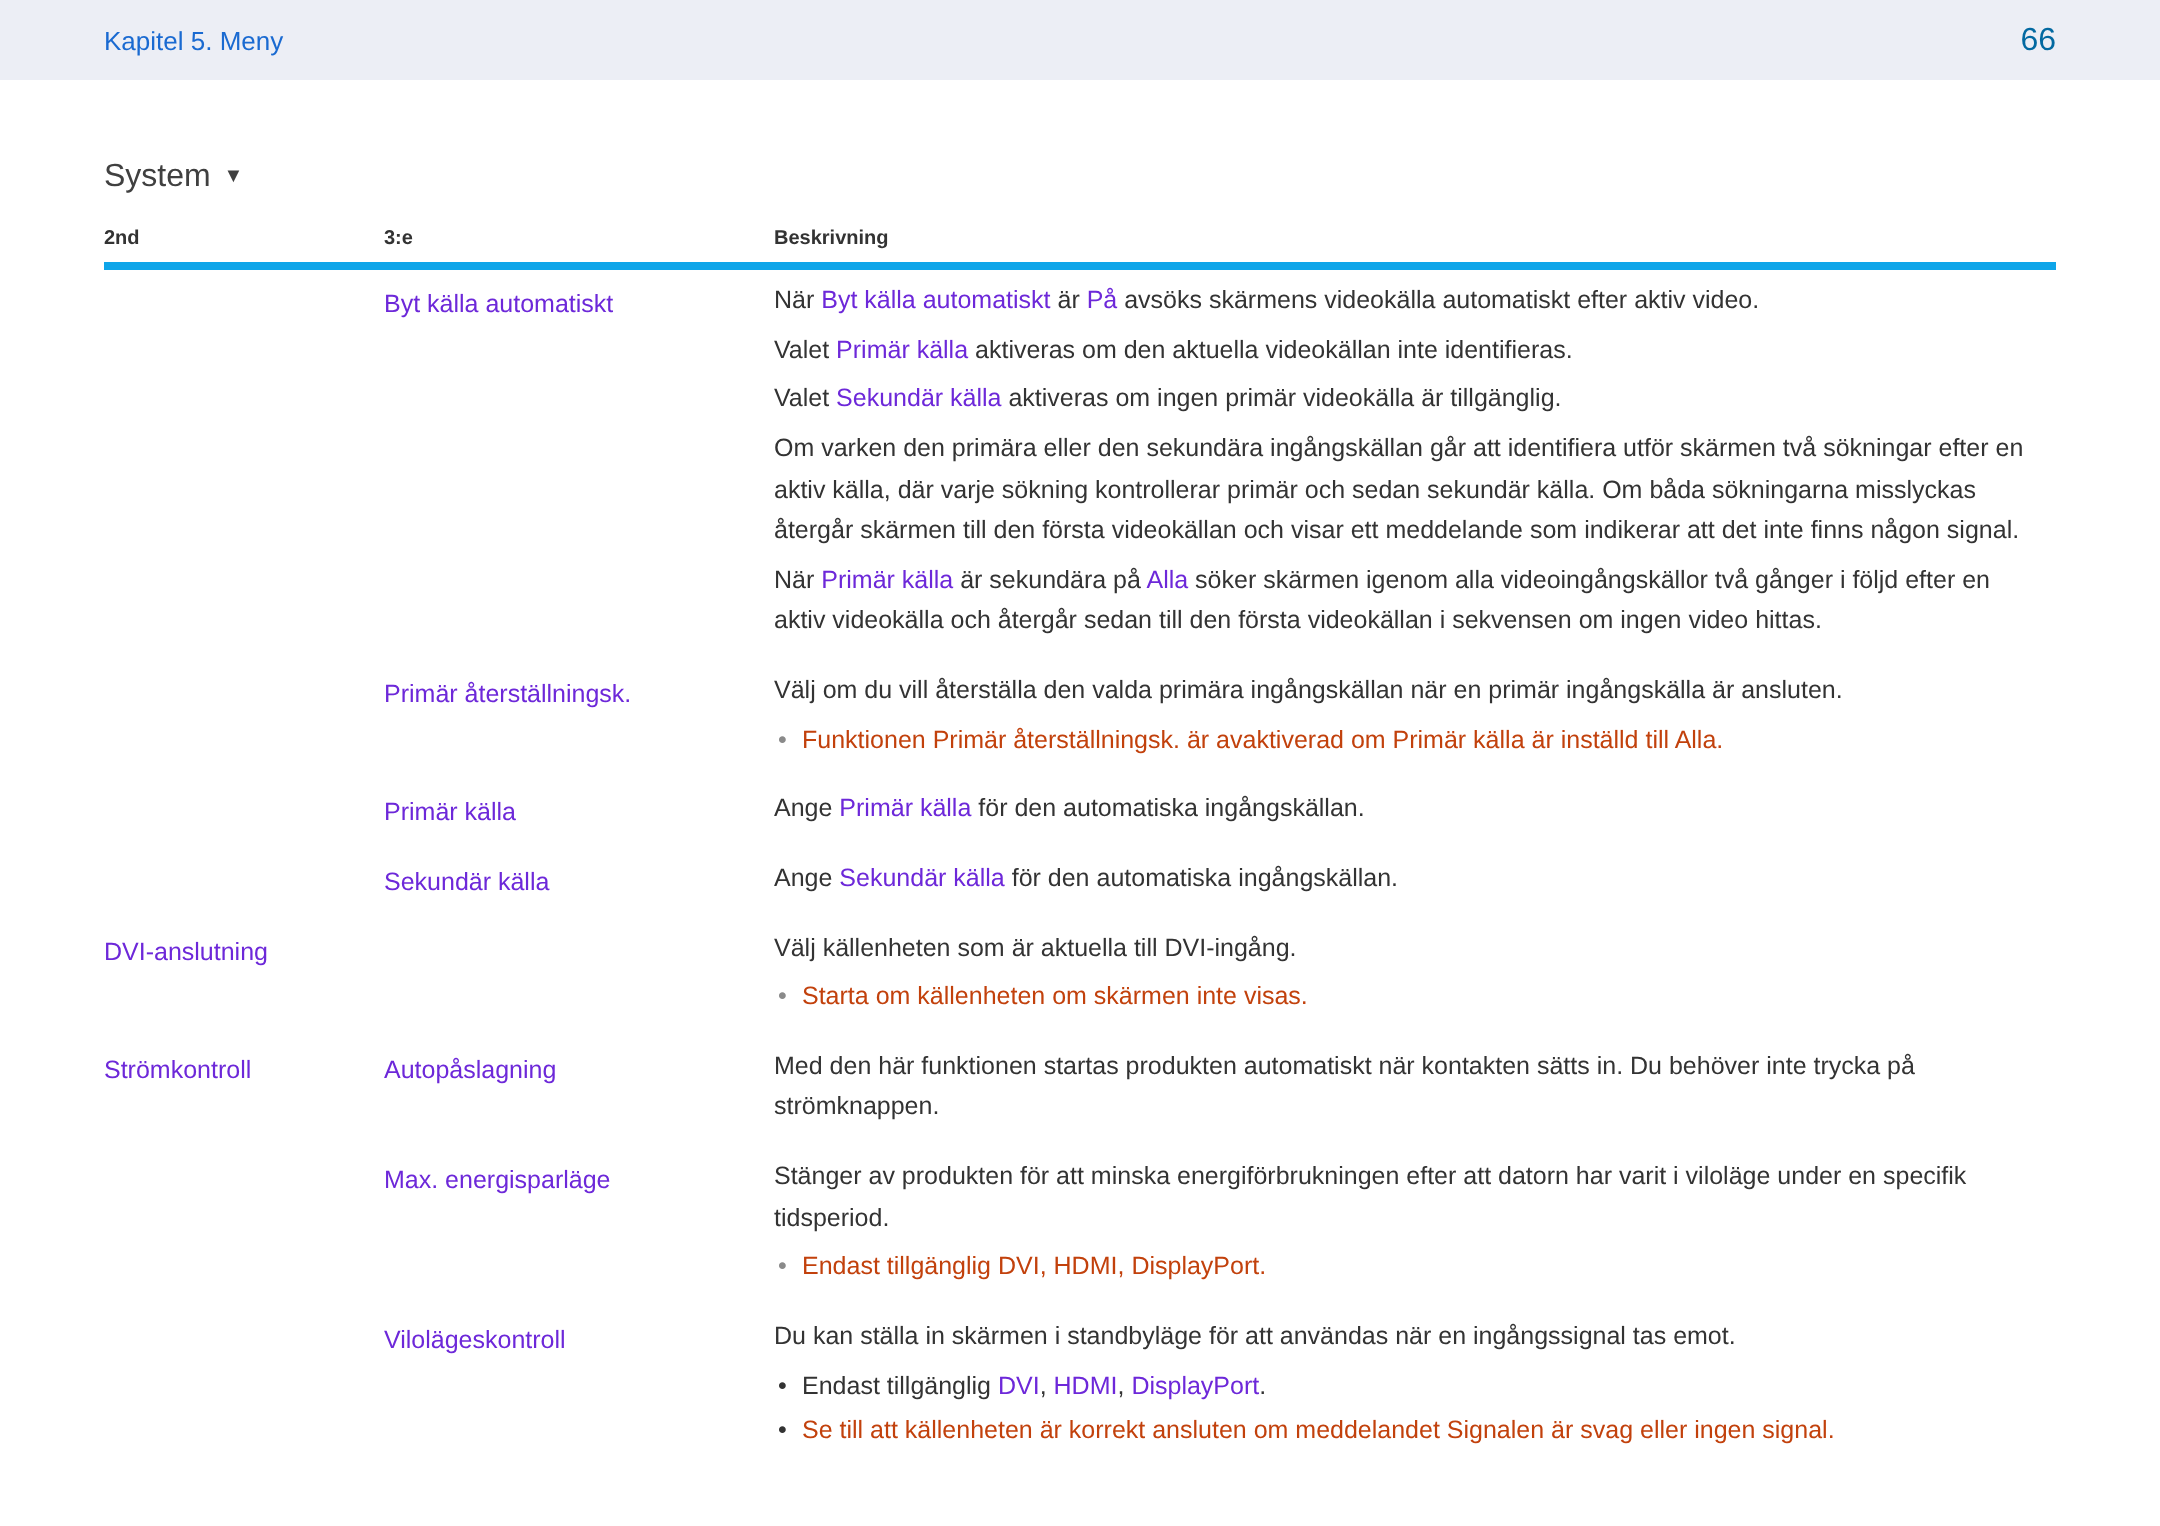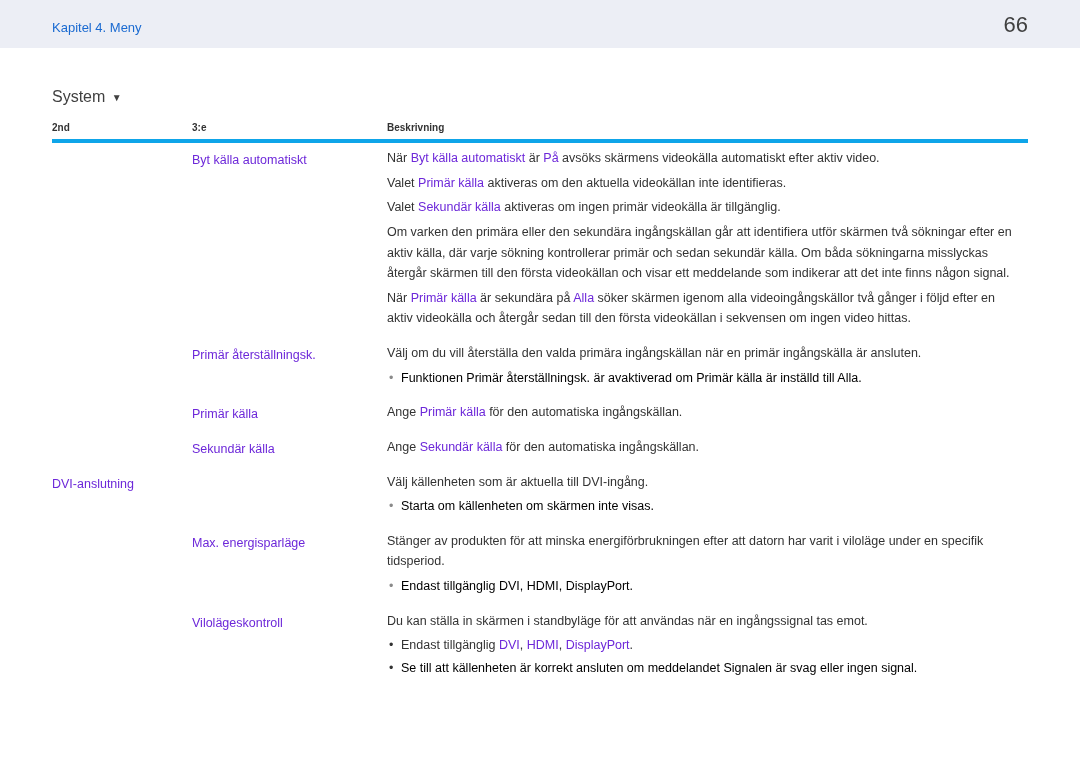--- a/index.html
+++ b/index.html
@@ -11,21 +11,21 @@
     width: 1080px;
   }
   .header {
     background: #eceef5;
     padding: 12px 52px 10px 52px;
     display: flex;
     justify-content: space-between;
     align-items: baseline;
   }
   .chapter { color: #1a6ad1; font-size: 13px; }
-  .page-no { color: #404040; font-size: 22px; font-weight: 300; }
+  .page-no { color: #0369a1; font-size: 16px; font-weight: 300; }
   .content { padding: 40px 52px 30px 52px; }
   .section-title {
     color: #404040;
     font-size: 16px;
     margin-bottom: 16px;
   }
   .section-title .tri {
     font-size: 10px;
     vertical-align: middle;
     margin-left: 2px;
@@ -50,28 +50,28 @@
   .accent { color: #6d28d9; }
   p { margin: 0 0 4px 0; }
   ul { list-style: none; margin: 2px 0 4px 0; }
   ul li { padding-left: 14px; position: relative; margin-bottom: 2px; }
   ul li::before {
     content: "•";
     position: absolute;
     left: 2px;
     color: #333;
   }
-  .muted, .muted .accent { color: #000000; }
+  .muted, .muted .accent { color: #c2410c; }
   .muted li::before { color: #8a8a8a; }
 </style>
 </head>
 <body>
 
 <div class="header">
-  <span class="chapter">Kapitel 4. Meny</span>
+  <span class="chapter">Kapitel 5. Meny</span>
   <span class="page-no">66</span>
 </div>
 
 <div class="content">
   <div class="section-title">
     <span>System</span>
     <span class="tri">▼</span>
   </div>
 
   <table>
@@ -132,20 +132,27 @@
         <td class="cell2nd accent">DVI-anslutning</td>
         <td class="cell3e"></td>
         <td>
           <p>Välj källenheten som är aktuella till DVI-ingång.</p>
           <ul class="muted">
               <li>Starta om källenheten om skärmen inte visas.</li>
             </ul>
         </td>
       </tr>
 
+      <tr>
+        <td class="cell2nd accent">Strömkontroll</td>
+        <td class="cell3e accent">Autopåslagning</td>
+        <td>
+            <p>Med den här funktionen startas produkten automatiskt när kontakten sätts in. Du behöver inte trycka på strömknappen.</p>
+          </td>
+      </tr>
 
 
       <tr>
         <td class="cell2nd"></td>
         <td class="cell3e accent">Max. energisparläge</td>
         <td>
           <p>Stänger av produkten för att minska energiförbrukningen efter att datorn har varit i viloläge under en specifik tidsperiod.</p>
           <ul class="muted">
               <li><span>Endast tillgänglig </span><span class="accent">DVI</span>, <span class="accent">HDMI</span>, <span class="accent">DisplayPort</span>.</li>
             </ul>

